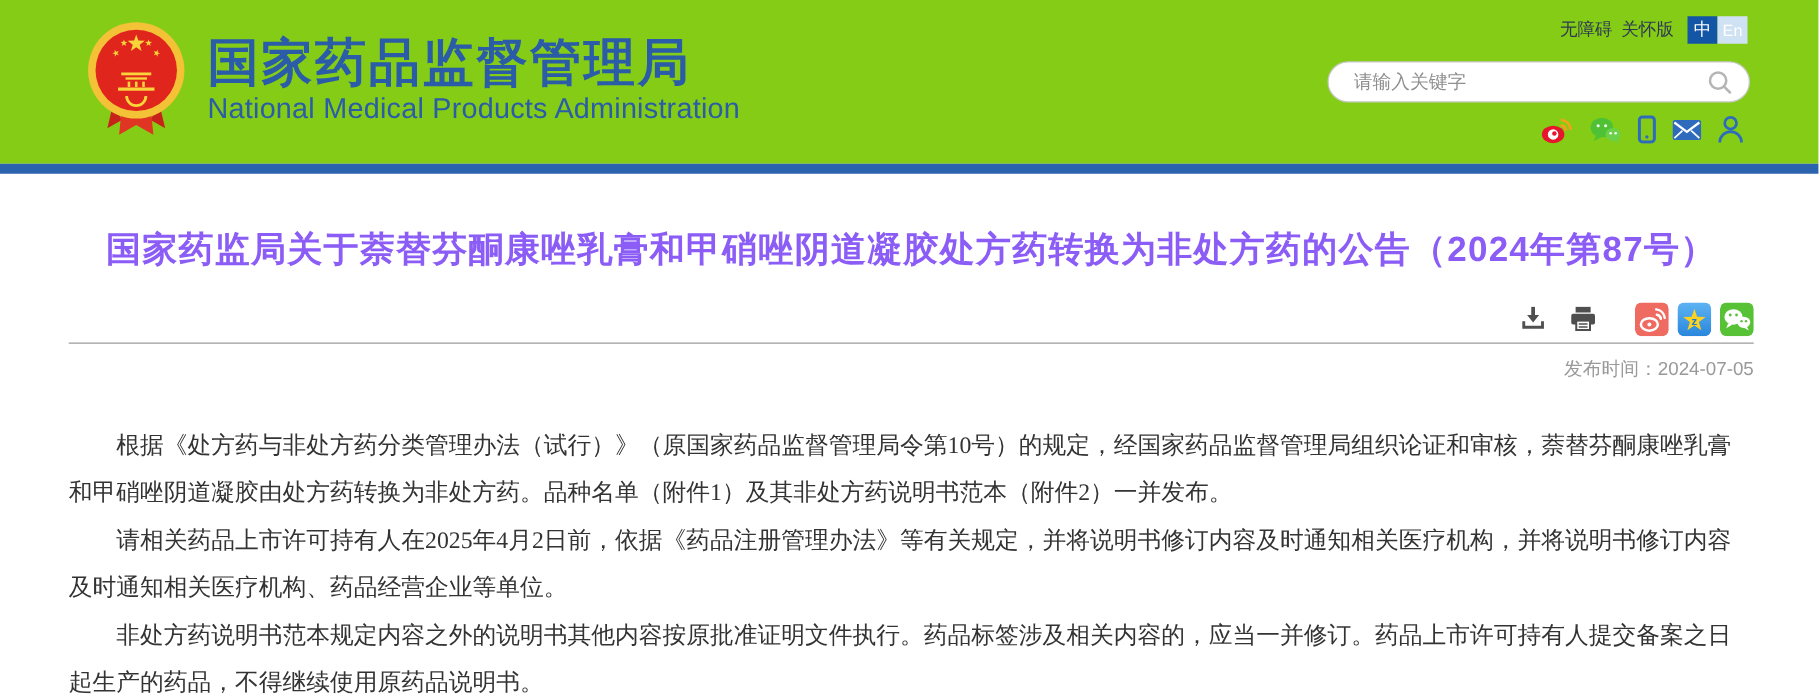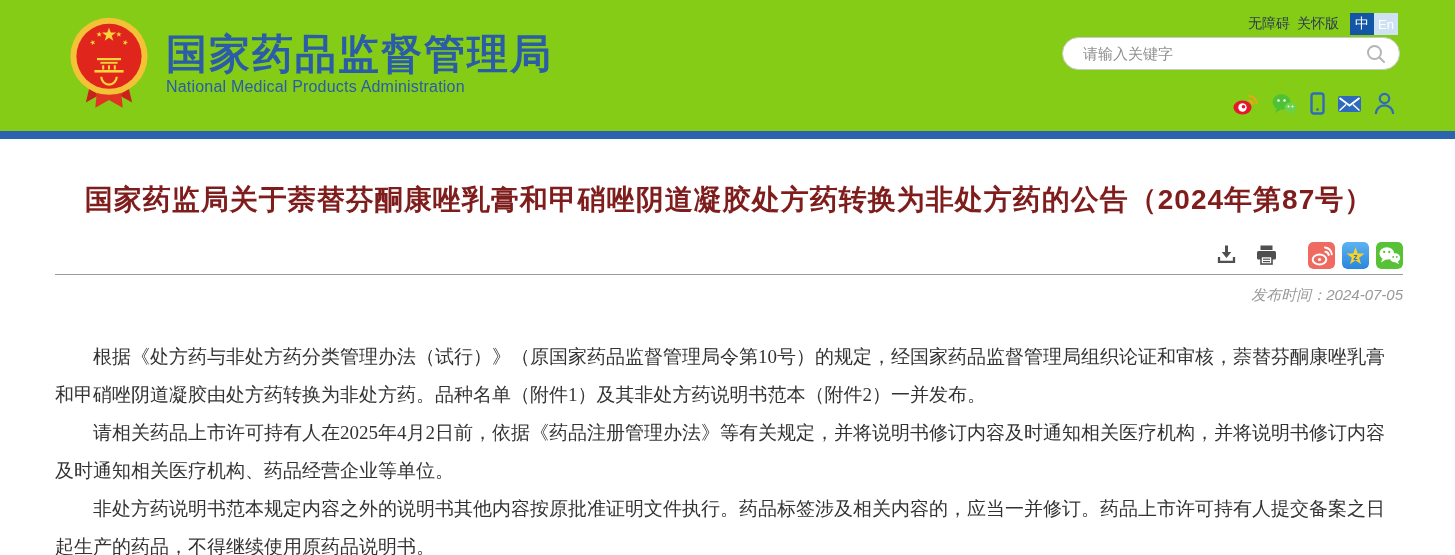--- a/index.html
+++ b/index.html
@@ -5,48 +5,48 @@
   html,body{margin:0;padding:0;background:#fff;}
   body{font-family:"Liberation Sans","DejaVu Sans",sans-serif;}
   .page{position:relative;width:1455px;height:555px;background:#fff;overflow:hidden;}
 
   
   .header{position:absolute;top:0;left:0;width:100%;height:131px;background:#84cc16;}
   .brand{position:absolute;left:66px;top:16px;display:flex;align-items:center;cursor:pointer;}
   .emblem{width:86px;height:96px;flex:0 0 auto;}
   .brand-text{margin-left:14px;}
   .site-cn{font-size:41px;font-weight:bold;color:#2a5ca8;letter-spacing:2px;line-height:1.1;}
-  .site-en{font-size:16px;color:#2a5ca8;margin-top:0;letter-spacing:.2px;}
+  .site-en{font-size:23px;color:#2a5ca8;margin-top:0;letter-spacing:.2px;}
 
   .utility{position:absolute;top:13px;right:57px;display:flex;align-items:center;gap:7px;font-size:14px;color:#2f3a52;}
   .utility a{color:#2f3a52;text-decoration:none;cursor:pointer;}
   .lang{display:flex;margin-left:4px;}
   .lang-cn{width:24px;height:22px;background:#1356a5;color:#fff;font-size:14px;display:flex;align-items:center;justify-content:center;cursor:pointer;}
   .lang-en{width:24px;height:22px;background:#cfe2f4;color:#fff;font-size:13px;display:flex;align-items:center;justify-content:center;cursor:pointer;}
 
-  .search{position:absolute;top:37px;right:55px;width:338px;height:33px;border:1px solid #c9c9c9;border-radius:17px;display:flex;align-items:center;background:#fff;box-sizing:border-box;padding:0 12px 0 18px;}
+  .search{position:absolute;top:49px;right:55px;width:338px;height:33px;border:1px solid #c9c9c9;border-radius:17px;display:flex;align-items:center;background:#fff;box-sizing:border-box;padding:0 12px 0 18px;}
   .search input{flex:1;border:none;outline:none;font-size:15px;color:#333;background:transparent;font-family:inherit;}
   .search input::placeholder{color:#8f8f8f;}
   .search-btn{width:22px;height:22px;cursor:pointer;display:flex;align-items:center;justify-content:center;background:none;border:none;padding:0;}
 
   .social{position:absolute;top:92px;right:60px;display:flex;align-items:center;gap:13px;}
   .social .sico{cursor:pointer;display:flex;align-items:center;}
 
   .blue-bar{position:absolute;top:131px;left:0;width:100%;height:8px;background:#2b63ae;}
 
   
   .main{position:absolute;top:139px;left:55px;right:52px;}
-  .article-title{margin-top:42px;text-align:center;font-size:28px;font-weight:bold;color:#7f1d1d;letter-spacing:1px;white-space:nowrap;}
+  .article-title{margin-top:42px;text-align:center;font-size:28px;font-weight:bold;color:#8b5cf6;letter-spacing:1px;white-space:nowrap;}
   .toolbar{display:flex;justify-content:flex-end;align-items:center;gap:7px;margin-top:22px;height:28px;}
   .tool{cursor:pointer;display:flex;align-items:center;justify-content:center;background:none;border:none;padding:0;}
   .tool.gap-right{margin-right:8px;}
   .tool.big-gap{margin-right:22px;}
   .sq{width:27px;height:27px;border-radius:5px;}
   .rule{border:none;border-top:1px solid #9c9c9c;margin:5px 0 0 0;}
-  .pubtime{text-align:right;font-size:15px;color:#999;margin-top:11px;font-style:italic;}
+  .pubtime{text-align:right;font-size:15px;color:#999;margin-top:11px;}
   .body-text{margin-top:33px;font-size:19px;line-height:38px;color:#333;}
   .body-text p{margin:0;text-indent:2em;font-family:Liberation Serif, serif;}
 </style>
 </head>
 <body>
 
 <div class="page">
 
   <div class="header">
 

